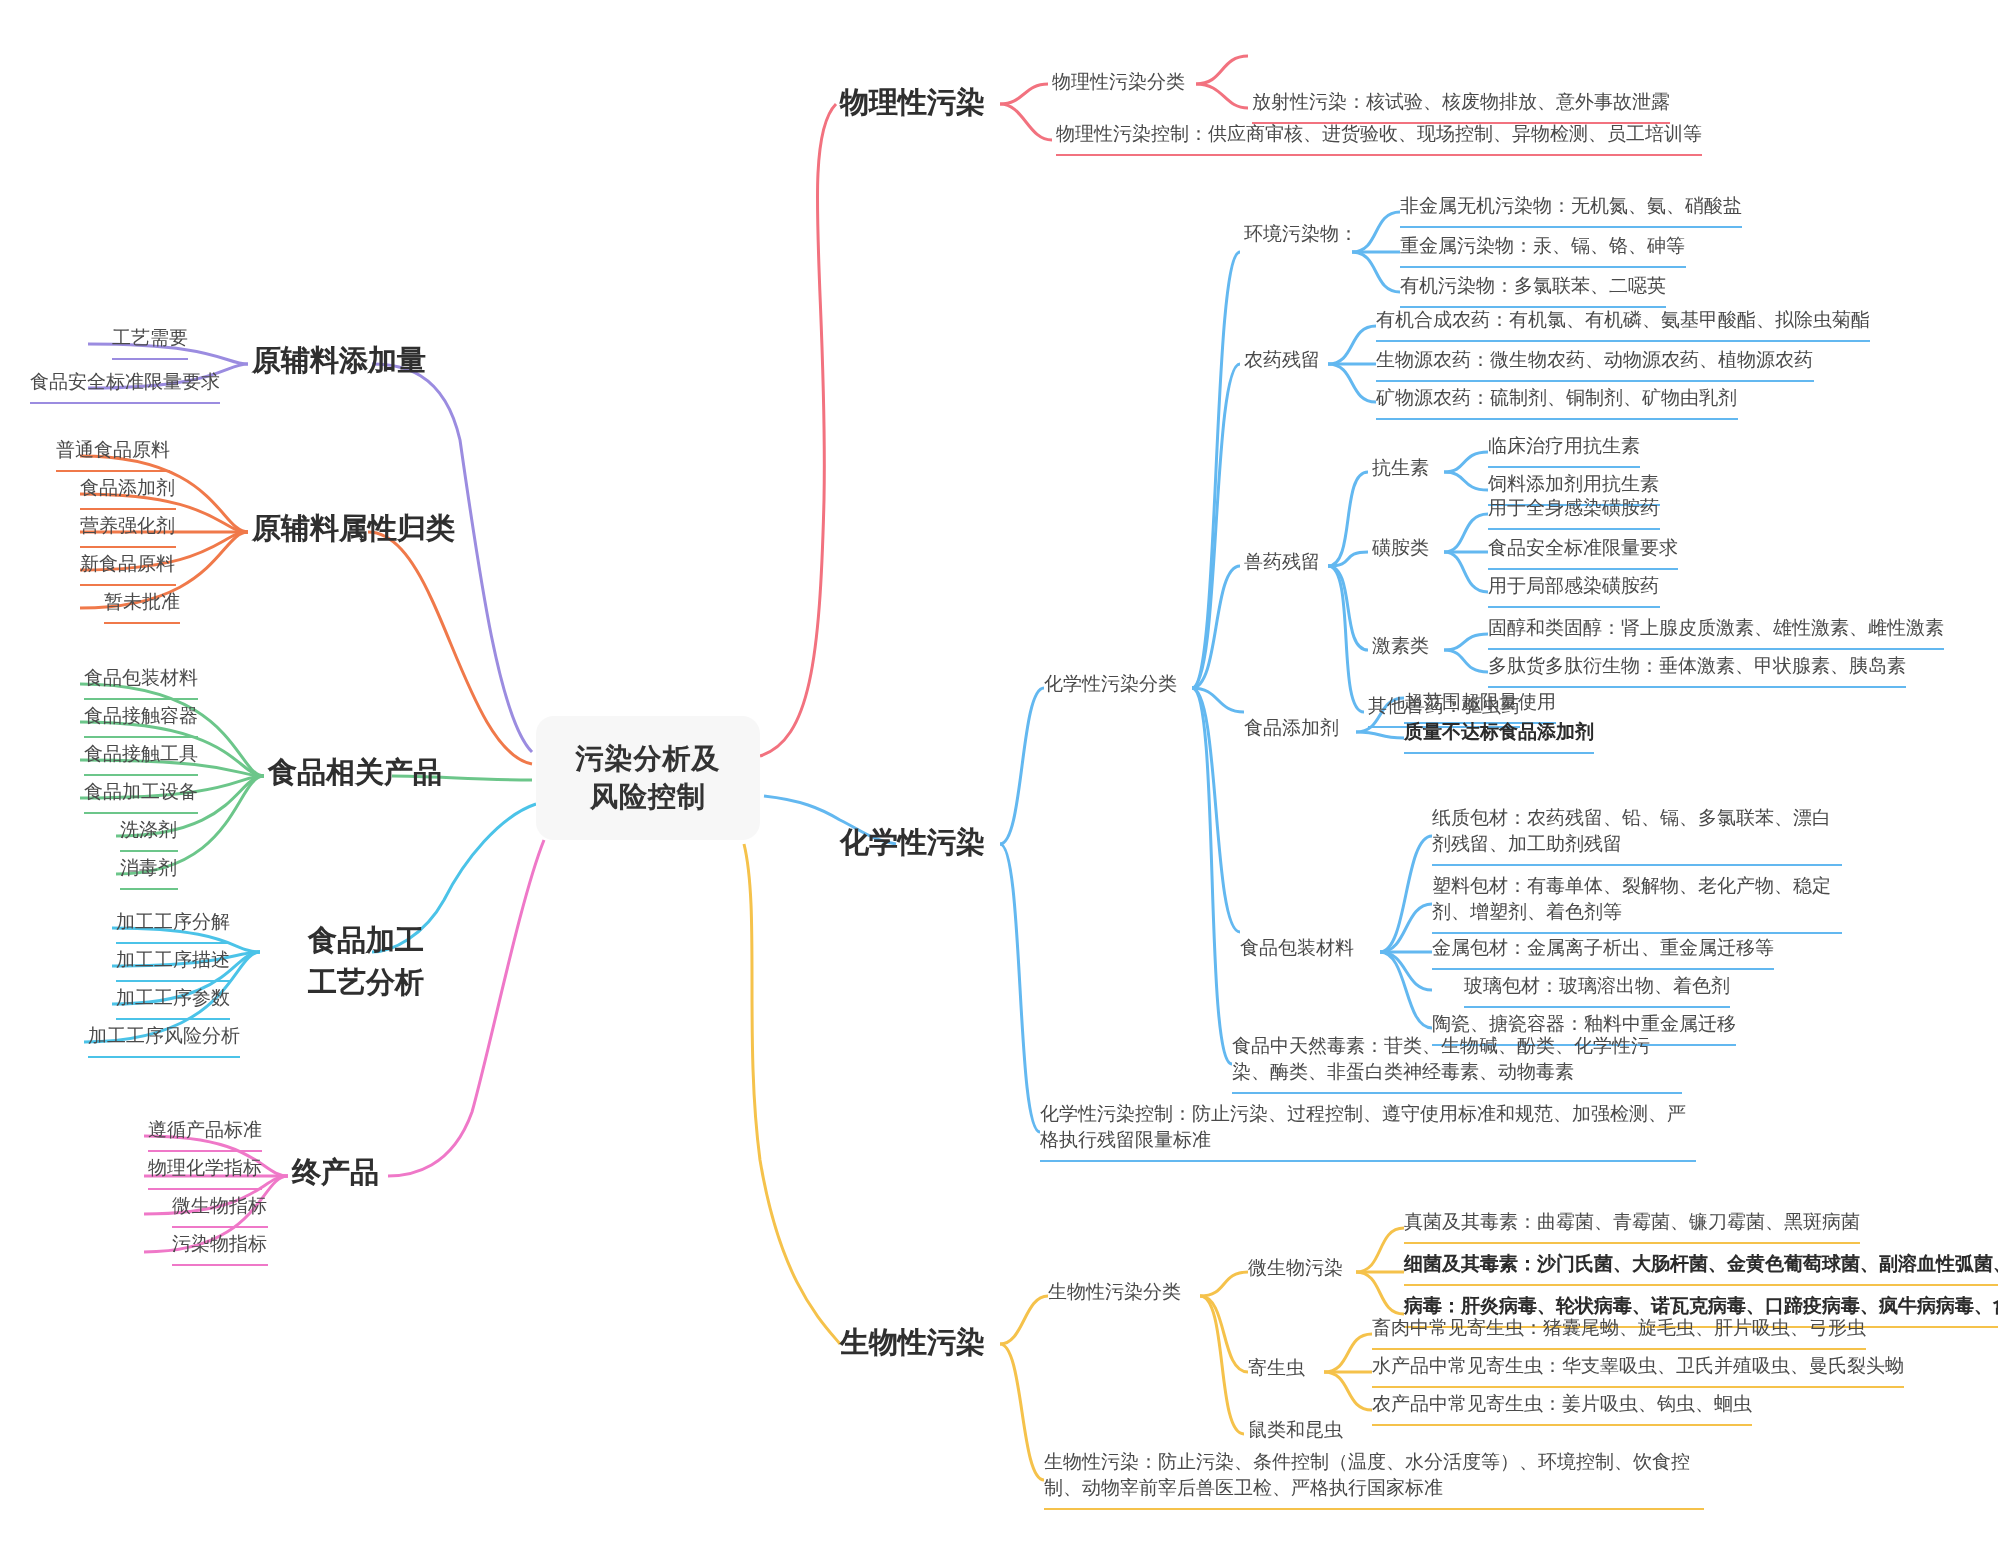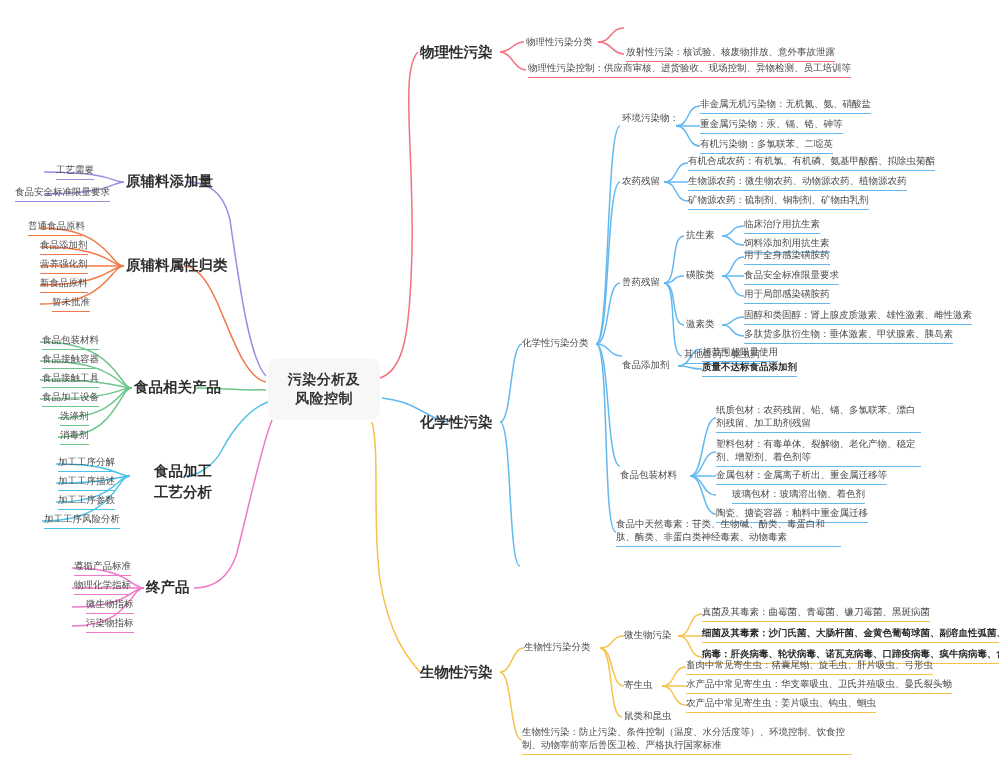--- a/index.html
+++ b/index.html
@@ -190,22 +190,23 @@
   <div class="node leaf l" style="--c:#63b8f0;left:702px;top:346px;">超范围超限量使用</div>
   <div class="node leaf l bold" style="--c:#63b8f0;left:702px;top:361px;">质量不达标食品添加剂</div>
 
   <div class="node mid" style="left:620px;top:469px;">食品包装材料</div>
   <div class="node leaf l wrap" style="--c:#63b8f0;left:716px;top:404px;width:205px;">纸质包材：农药残留、铅、镉、多氯联苯、漂白剂残留、加工助剂残留</div>
   <div class="node leaf l wrap" style="--c:#63b8f0;left:716px;top:438px;width:205px;">塑料包材：有毒单体、裂解物、老化产物、稳定剂、增塑剂、着色剂等</div>
   <div class="node leaf l" style="--c:#63b8f0;left:716px;top:469px;">金属包材：金属离子析出、重金属迁移等</div>
   <div class="node leaf l" style="--c:#63b8f0;left:716px;top:488px;margin-left:16px;">玻璃包材：玻璃溶出物、着色剂</div>
   <div class="node leaf l" style="--c:#63b8f0;left:716px;top:507px;">陶瓷、搪瓷容器：釉料中重金属迁移</div>
 
-  <div class="node leaf l wrap" style="--c:#63b8f0;left:616px;top:518px;width:225px;">食品中天然毒素：苷类、生物碱、酚类、毒蛋白和肽、酶类、非蛋白类神经毒素、动物毒素</div>
-
+  <div class="node leaf l wrap" style="--c:#63b8f0;left:616px;top:518px;width:225px;">食品中天然毒素：苷类、生物碱、酚类、化学性污染、酶类、非蛋白类神经毒素、动物毒素</div>
+
+  <div class="node leaf l wrap" style="--c:#63b8f0;left:520px;top:552px;width:328px;">化学性污染控制：防止污染、过程控制、遵守使用标准和规范、加强检测、严格执行残留限量标准</div>
 
   <div class="node btitle" style="left:420px;top:663px;">生物性污染</div>
   <div class="node mid" style="left:524px;top:641px;">生物性污染分类</div>
 
   <div class="node mid" style="left:624px;top:629px;">微生物污染</div>
   <div class="node leaf l" style="--c:#f5c24b;left:702px;top:606px;">真菌及其毒素：曲霉菌、青霉菌、镰刀霉菌、黑斑病菌</div>
   <div class="node leaf l bold" style="--c:#f5c24b;left:702px;top:627px;">细菌及其毒素：沙门氏菌、大肠杆菌、金黄色葡萄球菌、副溶血性弧菌、肉毒梭菌等</div>
   <div class="node leaf l bold" style="--c:#f5c24b;left:702px;top:648px;">病毒：肝炎病毒、轮状病毒、诺瓦克病毒、口蹄疫病毒、疯牛病病毒、禽流感病毒等</div>
 
   <div class="node mid" style="left:624px;top:679px;">寄生虫</div>

